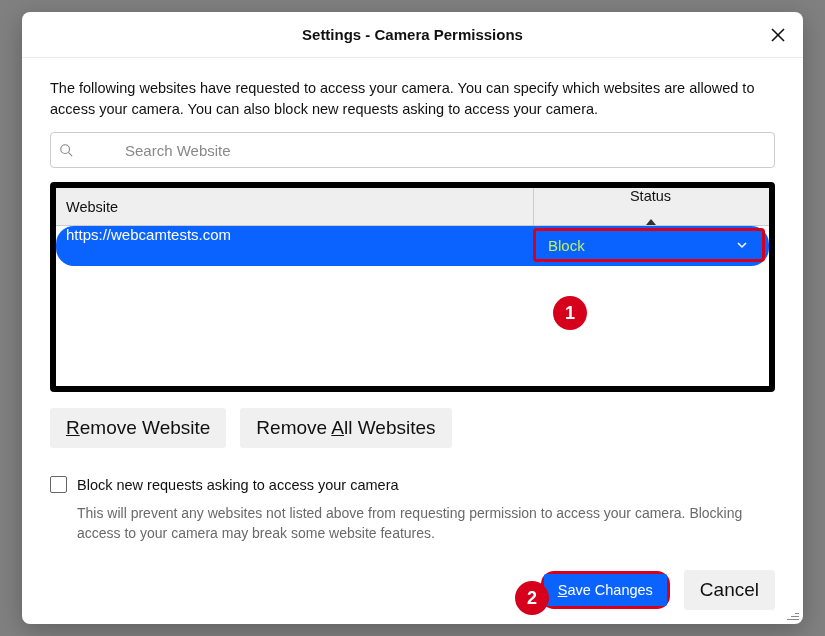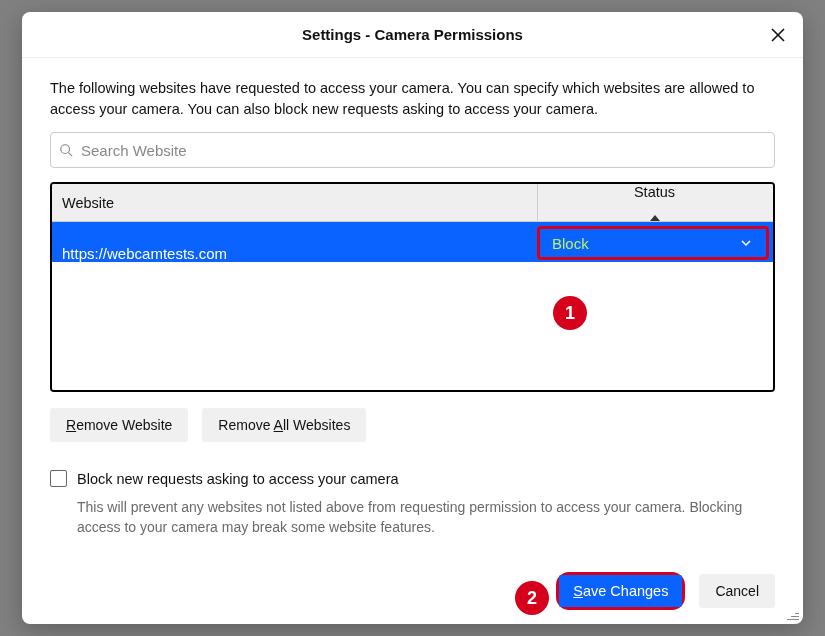--- a/index.html
+++ b/index.html
@@ -37,55 +37,56 @@
   }
   .close-btn svg { width:16px; height:16px; stroke:#111; }
 
   .content { padding:20px 28px 14px 28px; flex:1; display:flex; flex-direction:column; }
 
   .intro { font-size:14.5px; color:#111; line-height:1.45; margin-bottom:12px; }
 
   .search-box {
     display:flex; align-items:center;
     border:1px solid #ccc; border-radius:4px;
-    height:36px; padding:0 8px;
+    height:36px; padding:0 8px;gap:44px;
   }
   .search-box svg { width:14px; height:14px; stroke:#888; fill:none; margin-right:6px; }
   .search-box input {
     border:none; outline:none; flex:1;
     font-size:15px; color:#333;
   }
   .search-box input::placeholder { color:#888; }
 
   .table {
     margin-top:14px;
-    border:2px solid #000000; border-radius:4px;
+    border:6px solid #000000; border-radius:4px;
     overflow:hidden;
     display:flex; flex-direction:column;
     height:210px;
   }
   .thead {
     display:flex; background:#efefef;
     border-bottom:1px solid #ccc;
     height:38px;
   }
   .th {
     display:flex; align-items:center;
     padding:0 10px;
     font-size:14.5px; color:#111;
   }
   .th-website { flex:1; }
   .th-status { width:236px; border-left:1px solid #ccc; justify-content:space-between; padding-right:12px;flex-direction:column; }
   .sort-caret { width:0; height:0; border-left:5px solid transparent; border-right:5px solid transparent; border-bottom:6px solid #333; }
 
   .row {
-    display:flex; align-items:flex-end;
+    display:flex; align-items:flex-start;
     background:#0b63ff;
     height:40px;
     position:relative;
+    border-radius:18px;
   }
   .cell-website {
     flex:1; color:#fff; font-size:15px;
     padding:0 10px;
     display:flex; align-items:center;
   }
   .cell-status-wrap {
     width:236px; padding:2px 4px 2px 0;
     display:flex; align-items:center;
   }
@@ -104,21 +105,21 @@
   .status-dropdown svg { width:12px; height:12px; stroke:#fff; fill:none; }
 
   .tbody { flex:1; background:#fff; }
 
   .row-buttons { display:flex; gap:14px; margin-top:16px; }
   .btn {
     background:#f0f0f0;
     border:none;
     border-radius:3px;
     padding:9px 16px;
-    font-size:14px; color:#111;
+    font-size:19px; color:#111;
     cursor:pointer;
   }
   .btn .ul { text-decoration:underline; }
 
   .checkbox-row { display:flex; align-items:center; margin-top:28px; gap:10px; }
   .chk {
     width:17px; height:17px; border:1.5px solid #666; border-radius:2px;
     cursor:pointer;
   }
   .chk-label { font-size:14.5px; color:#111; }

